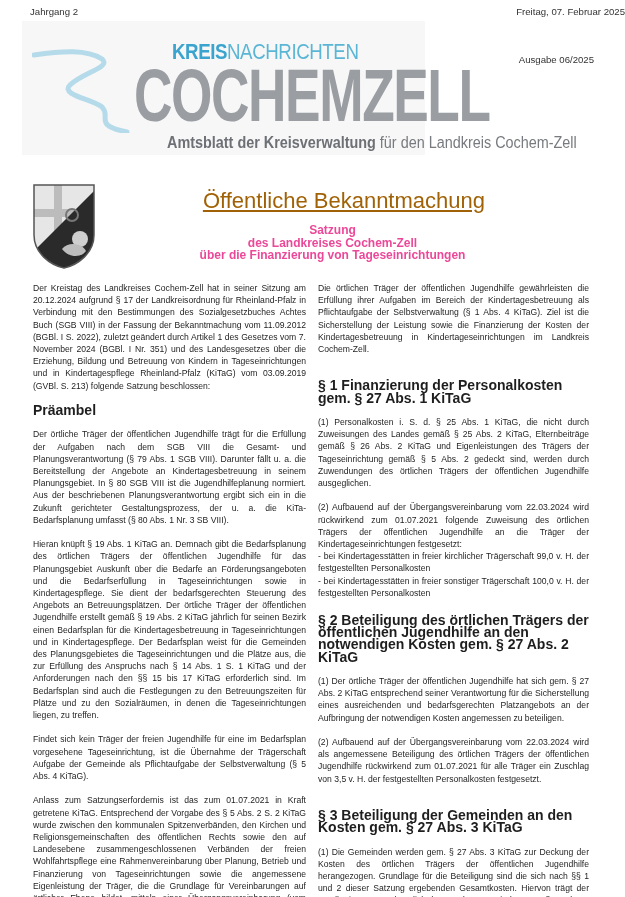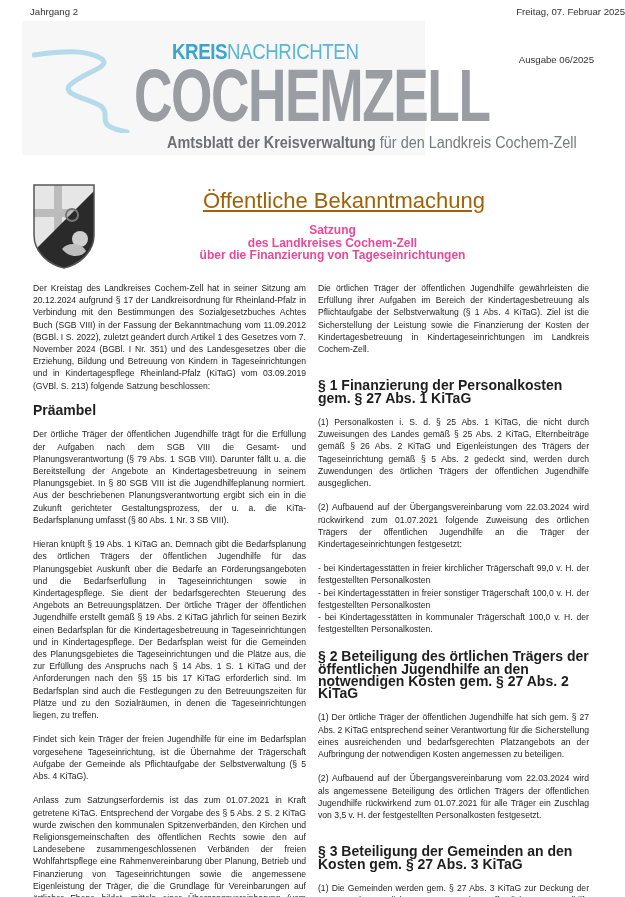--- a/index.html
+++ b/index.html
@@ -93,25 +93,24 @@
   <p>Hieran knüpft § 19 Abs. 1 KiTaG an. Demnach gibt die Bedarfsplanung des örtlichen Trägers der öffentlichen Jugendhilfe für das Planungsgebiet Auskunft über die Bedarfe an Förderungsangeboten und die Bedarfserfüllung in Tageseinrichtungen sowie in Kindertagespflege. Sie dient der bedarfsgerechten Steuerung des Angebots an Betreuungsplätzen. Der örtliche Träger der öffentlichen Jugendhilfe erstellt gemäß § 19 Abs. 2 KiTaG jährlich für seinen Bezirk einen Bedarfsplan für die Kindertagesbetreuung in Tageseinrichtungen und in Kindertagespflege. Der Bedarfsplan weist für die Gemeinden des Planungsgebietes die Tageseinrichtungen und die Plätze aus, die zur Erfüllung des Anspruchs nach § 14 Abs. 1 S. 1 KiTaG und der Anforderungen nach den §§ 15 bis 17 KiTaG erforderlich sind. Im Bedarfsplan sind auch die Festlegungen zu den Betreuungszeiten für Plätze und zu den Sozialräumen, in denen die Tageseinrichtungen liegen, zu treffen.</p>
   <p>Findet sich kein Träger der freien Jugendhilfe für eine im Bedarfsplan vorgesehene Tageseinrichtung, ist die Übernahme der Trägerschaft Aufgabe der Gemeinde als Pflichtaufgabe der Selbstverwaltung (§ 5 Abs. 4 KiTaG).</p>
   <p>Anlass zum Satzungserfordernis ist das zum 01.07.2021 in Kraft getretene KiTaG. Entsprechend der Vorgabe des § 5 Abs. 2 S. 2 KiTaG wurde zwischen den kommunalen Spitzenverbänden, den Kirchen und Religionsgemeinschaften des öffentlichen Rechts sowie den auf Landesebene zusammengeschlossenen Verbänden der freien Wohlfahrtspflege eine Rahmenvereinbarung über Planung, Betrieb und Finanzierung von Tageseinrichtungen sowie die angemessene Eigenleistung der Träger, die die Grundlage für Vereinbarungen auf örtlicher Ebene bildet, mittels einer Übergangsvereinbarung (vom 22.03.2024) für den Zeitraum vom 01.07.2021 – 31.12.2024 abgeschlossen.</p>
 </div>
 
 <div class="col" id="right">
   <p>Die örtlichen Träger der öffentlichen Jugendhilfe gewährleisten die Erfüllung ihrer Aufgaben im Bereich der Kindertagesbetreuung als Pflichtaufgabe der Selbstverwaltung (§ 1 Abs. 4 KiTaG). Ziel ist die Sicherstellung der Leistung sowie die Finanzierung der Kosten der Kindertagesbetreuung in Kindertageseinrichtungen im Landkreis Cochem-Zell.</p>
   <div class="sp"></div>
   <h4>§ 1 Finanzierung der Personalkosten gem. § 27 Abs. 1 KiTaG</h4>
   <p>(1) Personalkosten i. S. d. § 25 Abs. 1 KiTaG, die nicht durch Zuweisungen des Landes gemäß § 25 Abs. 2 KiTaG, Elternbeiträge gemäß § 26 Abs. 2 KiTaG und Eigenleistungen des Trägers der Tageseinrichtung gemäß § 5 Abs. 2 gedeckt sind, werden durch Zuwendungen des örtlichen Trägers der öffentlichen Jugendhilfe ausgeglichen.</p>
-  <p class="list-intro" style="margin-bottom:12px">(2) Aufbauend auf der Übergangsvereinbarung vom 22.03.2024 wird rückwirkend zum 01.07.2021 folgende Zuweisung des örtlichen Trägers der öffentlichen Jugendhilfe an die Träger der Kindertageseinrichtungen festgesetzt:</p>
+  <p class="list-intro" style="margin-bottom:0">(2) Aufbauend auf der Übergangsvereinbarung vom 22.03.2024 wird rückwirkend zum 01.07.2021 folgende Zuweisung des örtlichen Trägers der öffentlichen Jugendhilfe an die Träger der Kindertageseinrichtungen festgesetzt:</p>
   <div class="list" style="margin-bottom:3px">
     <div>- bei Kindertagesstätten in freier kirchlicher Trägerschaft 99,0 v. H. der festgestellten Personalkosten</div>
     <div>- bei Kindertagesstätten in freier sonstiger Trägerschaft 100,0 v. H. der festgestellten Personalkosten</div>
-    <div>- bei Kindertagesstätten in kommunaler Trägerschaft 100,0 v. H. der festgestellten Personalkosten.</div>
   </div>
   <div class="sp"></div>
   <h4>§ 2 Beteiligung des örtlichen Trägers der öffentlichen Jugendhilfe an den notwendigen Kosten gem. § 27 Abs. 2 KiTaG</h4>
   <p>(1) Der örtliche Träger der öffentlichen Jugendhilfe hat sich gem. § 27 Abs. 2 KiTaG entsprechend seiner Verantwortung für die Sicherstellung eines ausreichenden und bedarfsgerechten Platzangebots an der Aufbringung der notwendigen Kosten angemessen zu beteiligen.</p>
   <p>(2) Aufbauend auf der Übergangsvereinbarung vom 22.03.2024 wird als angemessene Beteiligung des örtlichen Trägers der öffentlichen Jugendhilfe rückwirkend zum 01.07.2021 für alle Träger ein Zuschlag von 3,5 v. H. der festgestellten Personalkosten festgesetzt.</p>
   <div class="sp"></div>
   <h4>§ 3 Beteiligung der Gemeinden an den Kosten gem. § 27 Abs. 3 KiTaG</h4>
   <p>(1) Die Gemeinden werden gem. § 27 Abs. 3 KiTaG zur Deckung der Kosten des örtlichen Trägers der öffentlichen Jugendhilfe herangezogen. Grundlage für die Beteiligung sind die sich nach §§ 1 und 2 dieser Satzung ergebenden Gesamtkosten. Hiervon trägt der Landkreis 40 v. H. abzüglich der von den Gemeinden gem. § 27 Abs. 3 S. 2 KiTaG im Vorjahr in Abzug gebrachten Anrechnungen. Die danach verbleibenden Restkosten</p>
 </div>
 

